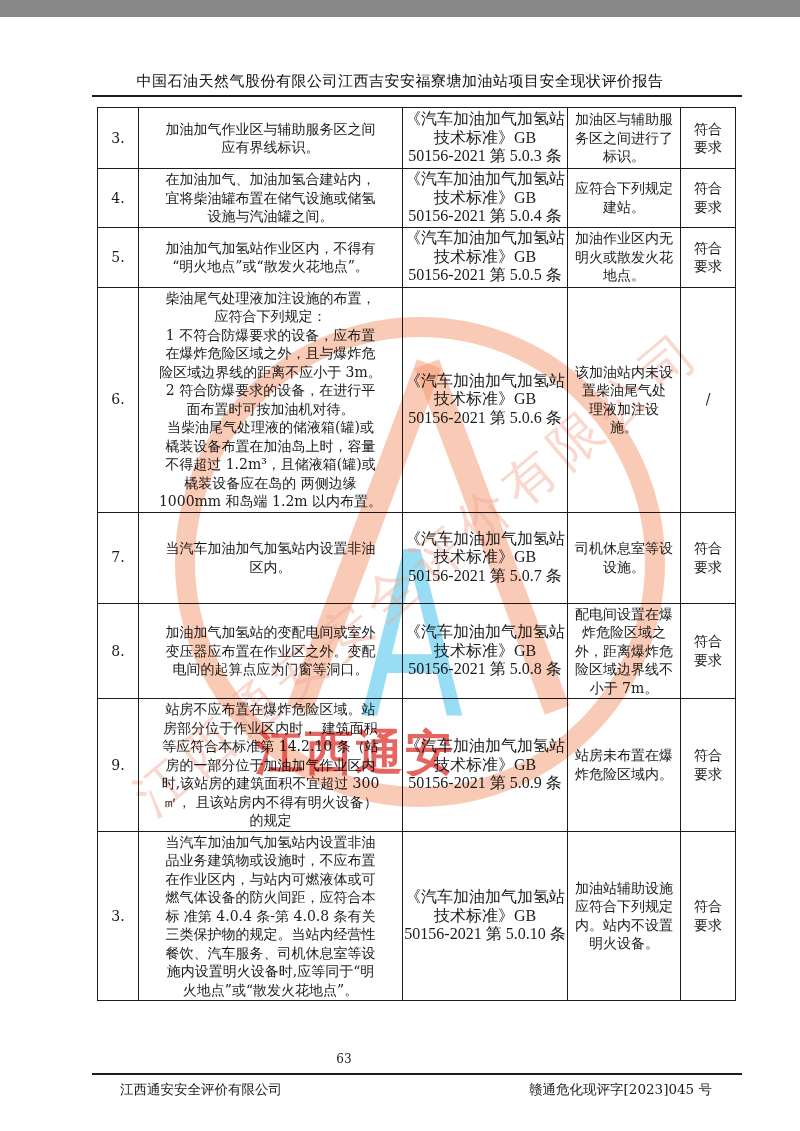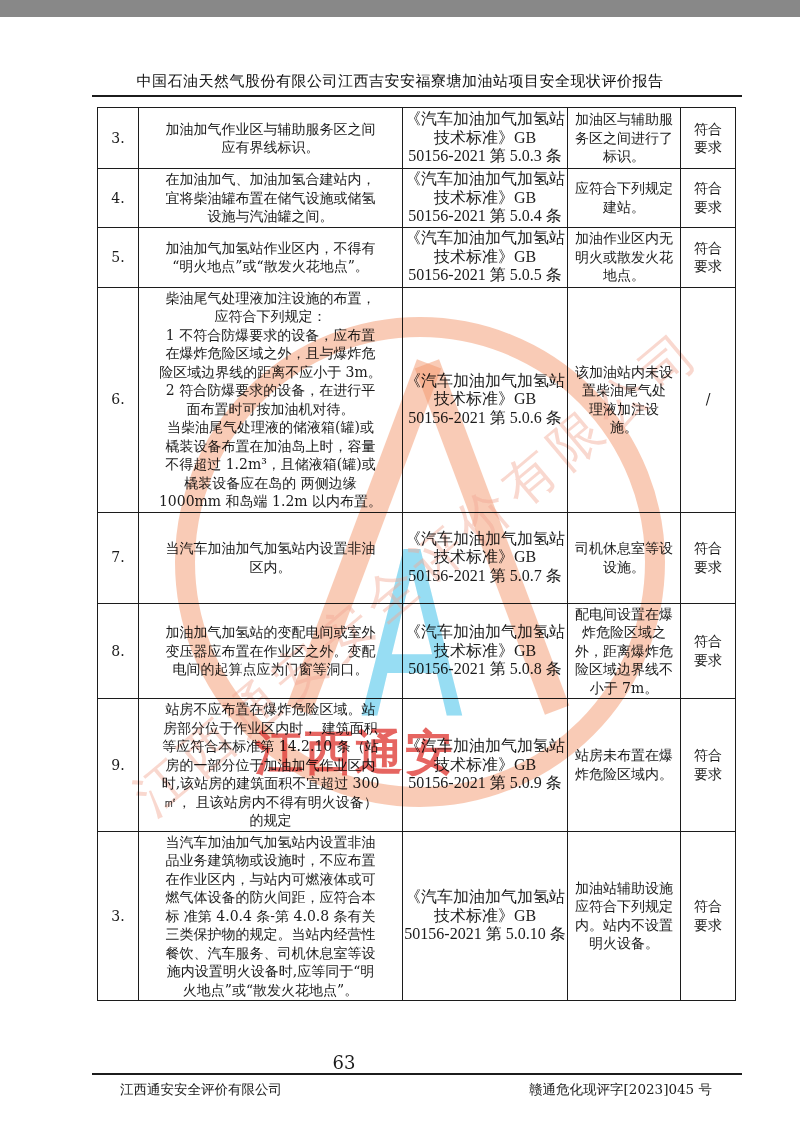--- a/index.html
+++ b/index.html
@@ -21,21 +21,21 @@
     border:1.3px solid #1c1c1c;text-align:center;vertical-align:middle;
     font-size:14px;line-height:18.5px;white-space:pre-line;
     padding:1px 3px;color:#1b1b1b;overflow:hidden;
   }
   .eval-table td.col-standard{font-size:16px;padding:1px 1px;font-family:Liberation Serif, serif;}
   .eval-table td.col-no{font-size:14px;}
   .eval-table td.col-conclusion{font-size:14px;padding:1px 1px;}
   tr.r0{height:45px} tr.r1{height:61px} tr.r2{height:57px} tr.r3{height:60px}
   tr.r4{height:224px} tr.r5{height:91px} tr.r6{height:94px} tr.r7{height:129px}
   tr.r8{height:164px}
-  .page-number{position:absolute;top:1035px;left:0;width:688px;text-align:center;font-size:18px;}
+  .page-number{position:absolute;top:1035px;left:0;width:688px;text-align:center;font-size:12px;}
   .footer-rule{position:absolute;top:1056px;left:92px;width:650px;height:1.6px;background:#1c1c1c;}
   .footer-left{position:absolute;top:1064px;left:120px;font-size:13.5px;}
   .footer-right{position:absolute;top:1064px;right:88px;font-size:13.5px;}
   
   .watermark{
     position:absolute;inset:0;pointer-events:none;mix-blend-mode:multiply;z-index:5;
   }
   .wm-ring{
     position:absolute;left:175px;top:300px;width:490px;height:490px;
     border:20px solid rgba(244,152,110,.5);border-radius:50%;box-sizing:border-box;

